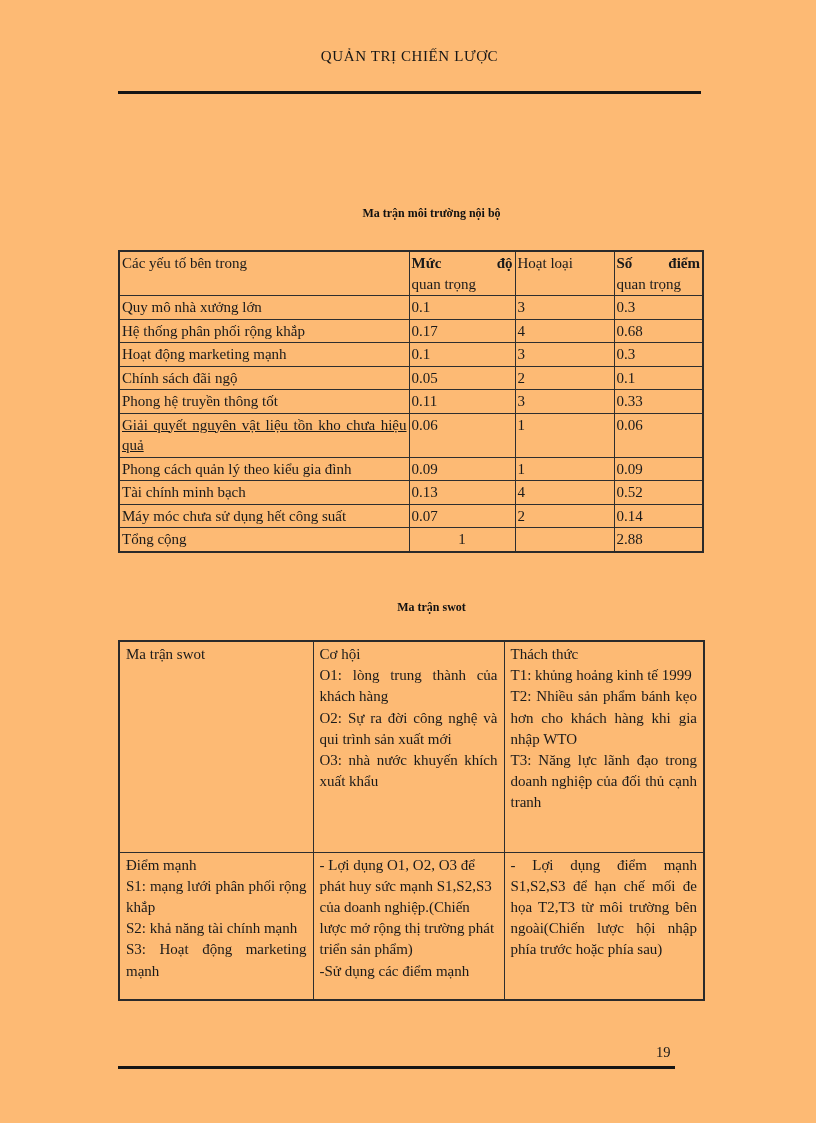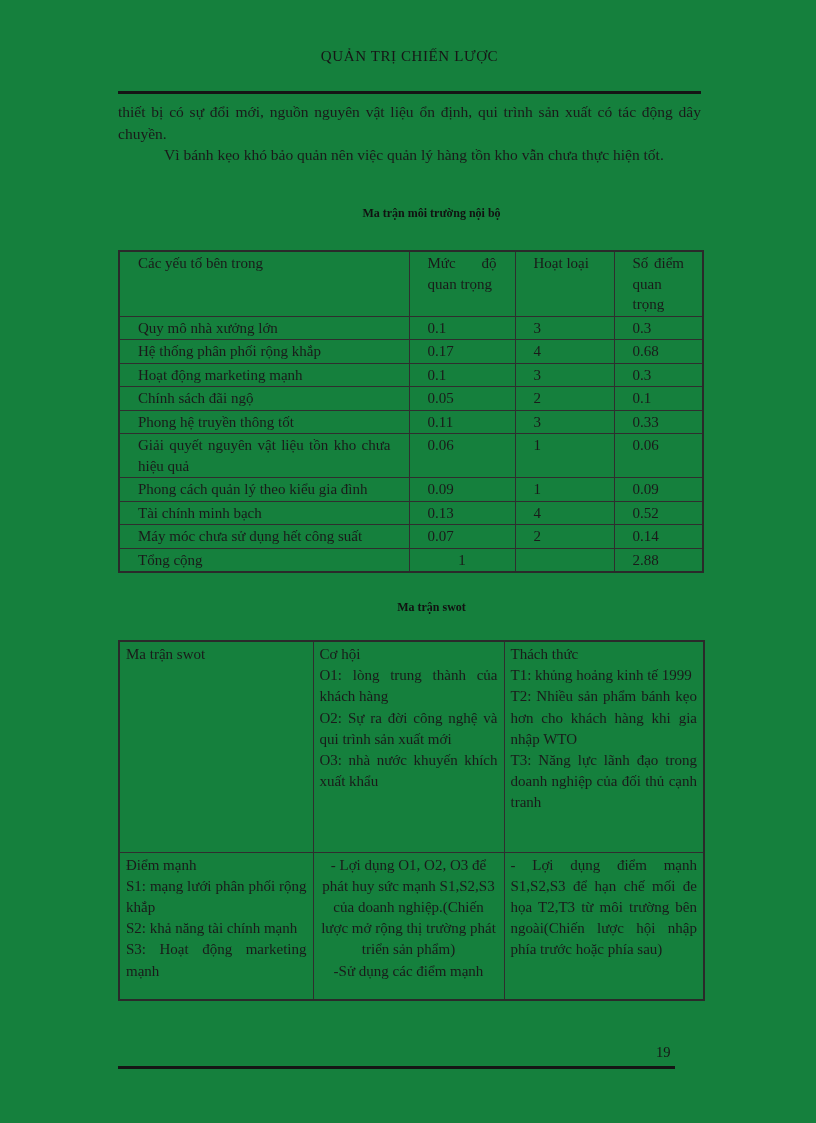--- a/index.html
+++ b/index.html
@@ -1,21 +1,21 @@
 <!DOCTYPE html>
 <html><head>
 <meta charset="utf-8">
 <style>
   * { margin: 0; padding: 0; box-sizing: border-box; }
   html, body { background: #888; }
   .page {
     position: relative;
     width: 816px; height: 1123px;
     margin: 0 auto;
-    background: #15803d;
+    background: #fdba74;
     color: #1a1a1a;
     font-family: "Liberation Serif", "DejaVu Serif", serif;
     overflow: hidden;
   }
   .doc-title {
     position: absolute; top: 48px; left: 118px; width: 583px;
     text-align: center;
     font-size: 15px; letter-spacing: 0.6px;
     color: #161616;
   }
@@ -38,70 +38,66 @@
   .section-title.t1 { top: 206px; }
   .section-title.t2 { top: 600px; }
 
   table { border-collapse: collapse; table-layout: fixed; }
   .ife {
     position: absolute; left: 118px; top: 250px; width: 584px;
     font-size: 15px;
   }
   .ife th, .ife td {
     border: 1px solid #2e2e2e;
-    padding: 1px 18px;
+    padding: 1px 2px;
     font-weight: normal;
     text-align: left;
     vertical-align: top;
     line-height: 20.5px;
   }
   .ife { border: 2px solid #2a2a2a; }
   .ife tbody td { height: 21px; margin-left: 13px; }
-  .ife .jl { text-align: justify; text-align-last: justify; }
+  .ife .jl { text-align: justify; text-align-last: justify; font-weight: bold; }
   .ife td.center { text-align: center; }
-  .ife td.wrap { text-align: justify; }
+  .ife td.wrap { text-align: justify; text-decoration: underline; }
 
   .swot {
     position: absolute; left: 118px; top: 640px; width: 585px;
     font-size: 15px;
     border: 2px solid #2a2a2a;
   }
   .swot td {
     border: 1px solid #2e2e2e;
     padding: 2px 6px 2px 6px;
     vertical-align: top;
     line-height: 21.2px;
     text-align: justify;
   }
   .swot .multi { white-space: pre-line; }
-  .swot td.left { text-align: center; }
+  .swot td.left { text-align: left; }
   .swot tr.r1 td { height: 211px; }
   .swot tr.r2 td { height: 148px; margin-top: 8px; }
 
   .footer-rule {
     position: absolute; left: 118px; top: 1066px;
     width: 557px; height: 3px; background: #151515;
   }
   .page-num {
     position: absolute; left: 656px; top: 1044px;
     font-size: 14.5px; color: #161616;
   }
 </style>
 </head>
 <body>
 
 <div class="page">
 
   <div class="doc-title">QUẢN TRỊ CHIẾN LƯỢC</div>
   <div class="header-rule"></div>
 
-  <div class="intro">
-    <p>thiết bị có sự đổi mới, nguồn nguyên vật liệu ổn định, qui trình sản xuất có tác động dây chuyền.</p>
-    <p class="indent">Vì bánh kẹo khó bảo quản nên việc quản lý hàng tồn kho vẫn chưa thực hiện tốt.</p>
-  </div>
 
   <div class="section-title t1">Ma trận môi trường nội bộ</div>
 
   <table class="ife">
     <colgroup>
       <col style="width:290px">
         <col style="width:106px">
         <col style="width:99px">
         <col style="width:89px">
     </colgroup>

